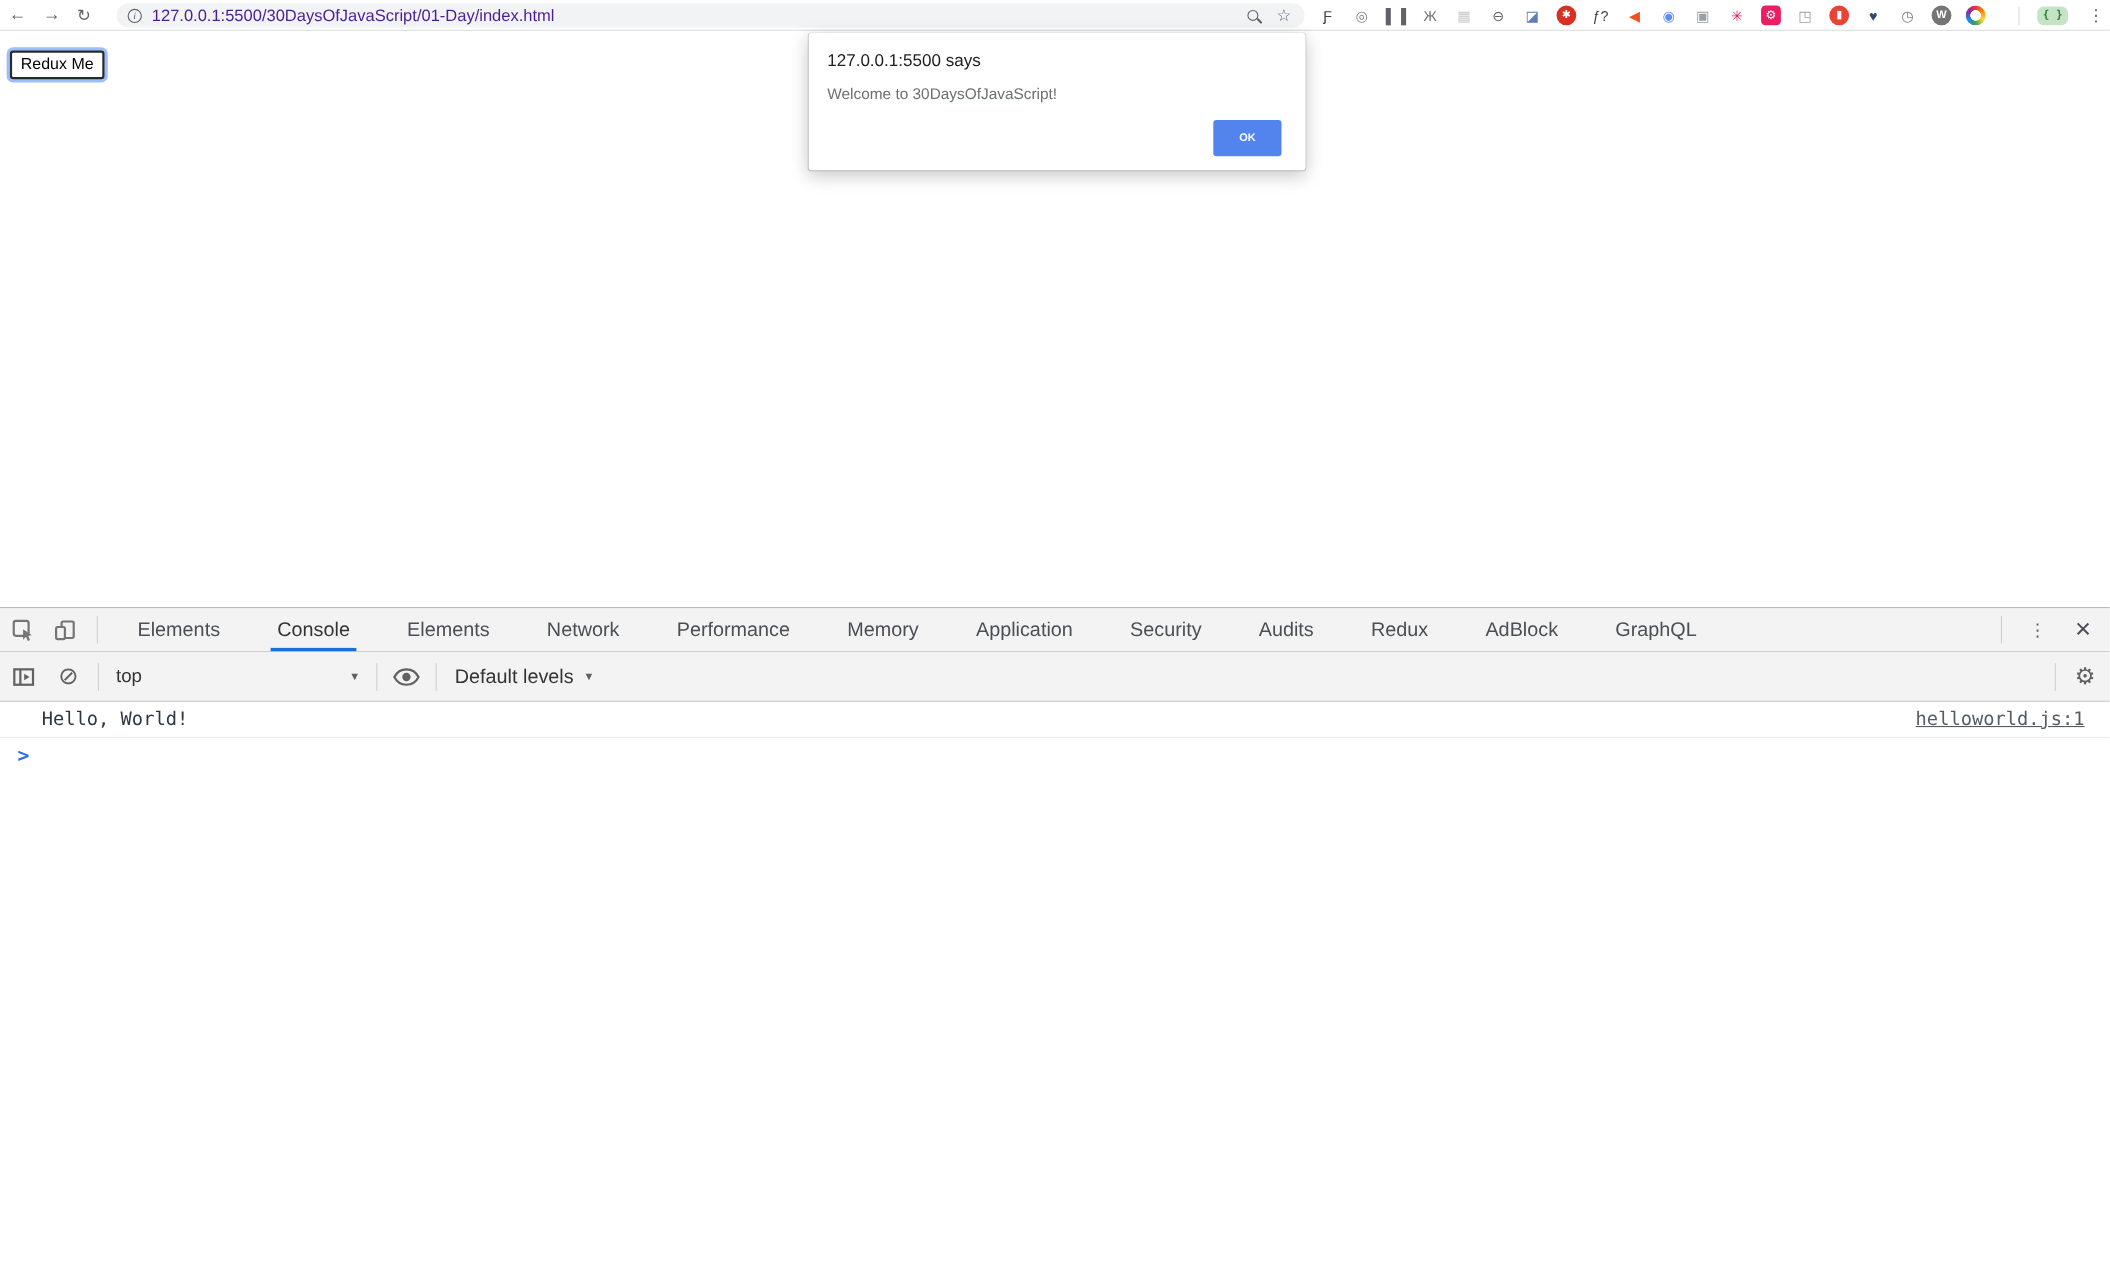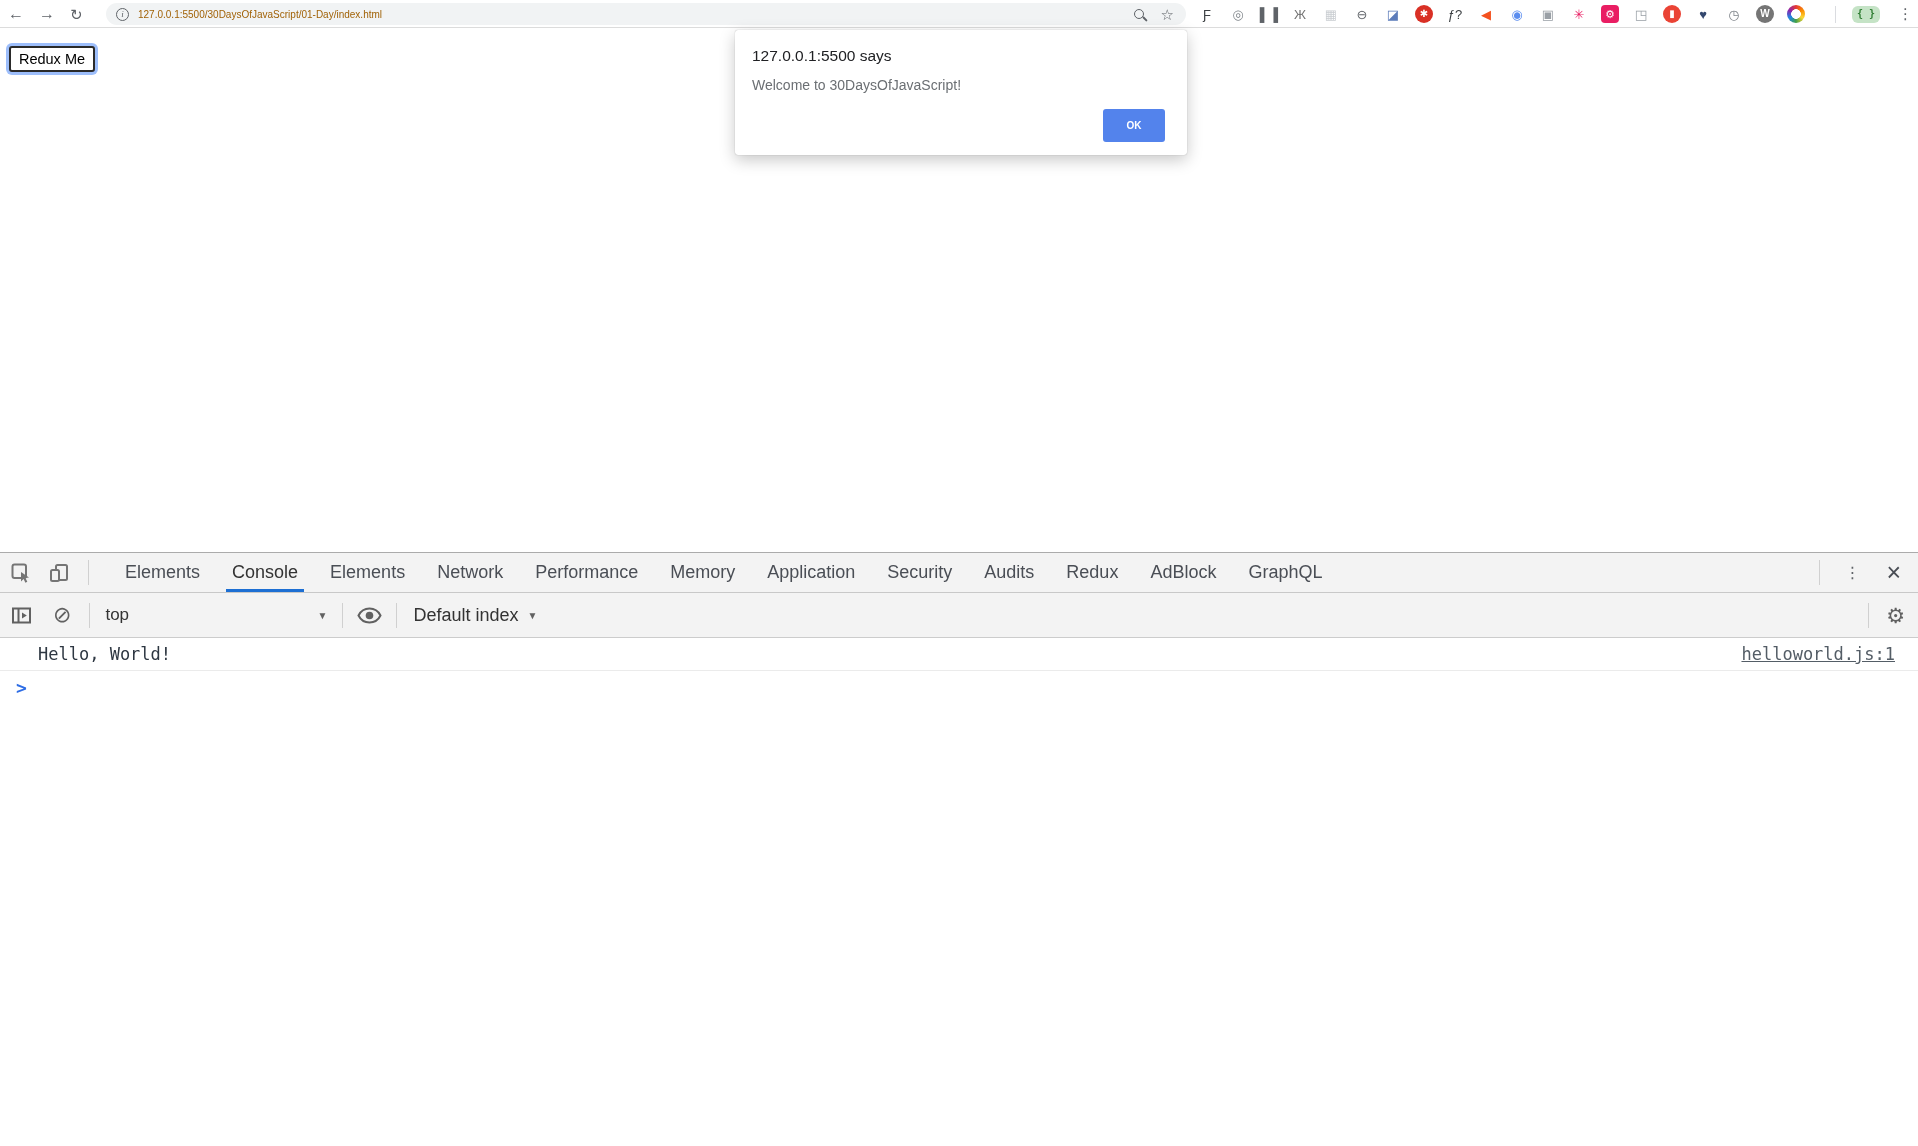--- a/index.html
+++ b/index.html
@@ -17,21 +17,21 @@
     display:flex; align-items:center; gap:15px; }
   .nav-btn { font-size:16px; color:#5f6368; line-height:1; cursor:default; }
   .nav-btn.reload { font-size:15px; }
 
   .omnibox { position:absolute; left:106px; top:3px; width:1080px; height:22px;
     background:#f1f3f4; border-radius:11px; display:flex; align-items:center;
     padding:0 12px 0 10px; }
   .info-badge { width:13px; height:13px; border:1.2px solid #5f6368; border-radius:50%;
     display:flex; align-items:center; justify-content:center;
     font-size:9px; font-style:italic; font-family:"Liberation Serif",serif; color:#5f6368; flex:none; }
-  .url-text { margin-left:9px; font-size:10px; color:#a16207; white-space:nowrap; }
+  .url-text { margin-left:9px; font-size:15px; color:#4c1d95; white-space:nowrap; }
   .omni-right { margin-left:auto; display:flex; align-items:center; gap:17px; }
   .mag-icon { position:relative; width:10px; height:10px; border:1.6px solid #5f6368;
     border-radius:50%; flex:none; }
   .mag-icon::after { content:""; position:absolute; width:6px; height:1.8px;
     background:#5f6368; right:-5px; bottom:-2px; transform:rotate(45deg); border-radius:1px; }
   .star-icon { font-size:15px; color:#5f6368; line-height:1; }
 
   .extensions { position:absolute; left:1198px; top:0; height:28px;
     display:flex; align-items:center; gap:13px; }
   .ext { width:18px; height:18px; display:flex; align-items:center; justify-content:center;
@@ -63,21 +63,21 @@
     cursor:pointer; }
 
   
   #devtools { position:absolute; left:0; top:552px; width:1918px; height:594px;
     background:#fff; border-top:1px solid #ababab; }
 
   .dt-tabbar { height:40px; background:#f3f3f3; border-bottom:1px solid #c8c8c8;
     display:flex; align-items:center; }
   .dt-icon { flex:none; display:flex; align-items:center; justify-content:center; }
   .sep-v { flex:none; width:1px; height:25px; background:#d0d0d0; }
-  #tabs { display:flex; height:100%; align-items:stretch; margin-left:30px; gap:20px; }
+  #tabs { display:flex; height:100%; align-items:stretch; margin-left:30px; gap:40px; }
   .tab { display:flex; align-items:center; padding:3px 6px 0; font-size:18px; color:#4a4e55;
     border-bottom:3px solid transparent; cursor:pointer; white-space:nowrap; }
   .tab.active { color:#333; border-bottom-color:#1d6fd3; }
   .tabbar-right { margin-left:auto; display:flex; align-items:center; height:100%; }
   .dots-v { font-size:16px; color:#5f6368; margin:0 26px 0 24px; }
   .close-x { font-size:25px; font-weight:400; color:#4a4e55; margin-right:17px; line-height:1; }
 
   .dt-toolbar { height:45px; background:#f3f3f3; border-bottom:1px solid #ccc;
     display:flex; align-items:center; }
   .clear-glyph { font-size:22px; color:#616161; line-height:1; }
@@ -226,21 +226,21 @@
     <span class="dt-icon mx14">
       <svg width="25" height="17" viewBox="0 0 25 17">
         <path d="M12.5 1.5 C6.5 1.5 3 5.5 1.5 8.5 C3 11.5 6.5 15.5 12.5 15.5 C18.5 15.5 22 11.5 23.5 8.5 C22 5.5 18.5 1.5 12.5 1.5 Z" fill="none" stroke="#616161" stroke-width="2"></path>
         <circle cx="12.5" cy="8.5" r="3.8" fill="#616161"></circle>
       </svg>
     </span>
     <span class="sep-v"></span>
 
 
     <div class="levels-select">
-      <span>Default index</span>
+      <span>Default levels</span>
       <span class="caret">▼</span>
     </div>
 
     <div class="toolbar-right">
       <span class="sep-v"></span>
       <span class="gear-glyph">⚙</span>
     </div>
   </div>
 
   <div class="msg-row">

